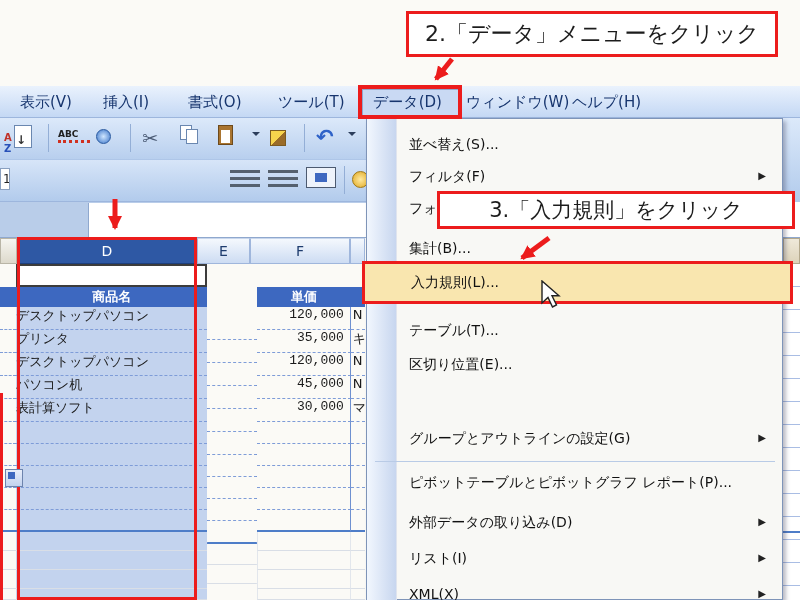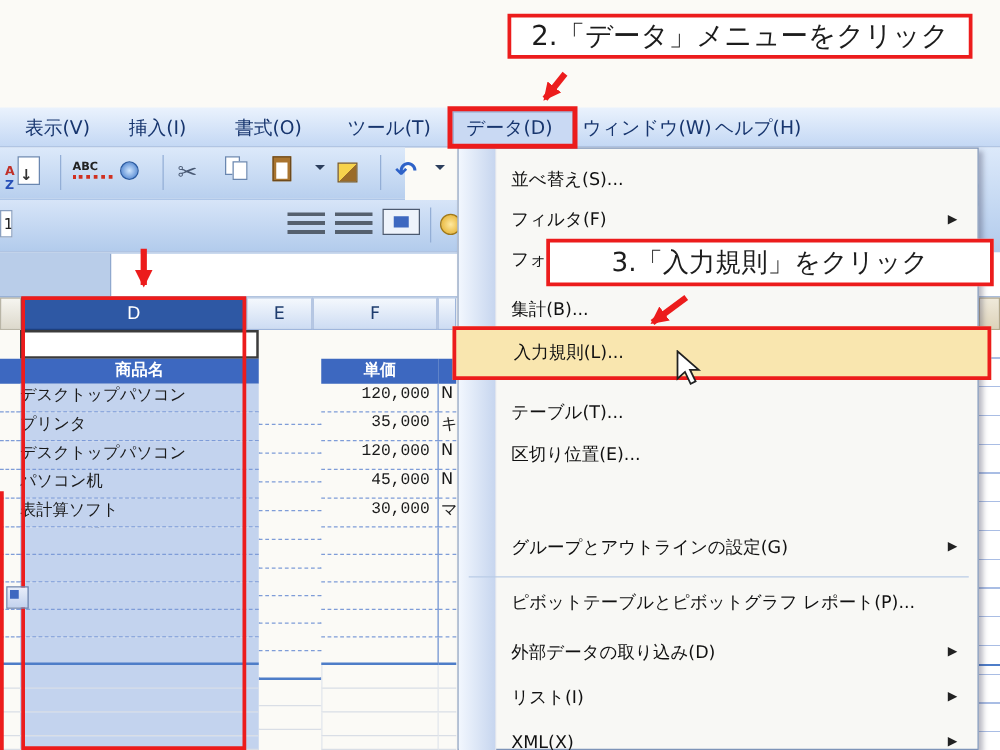--- a/index.html
+++ b/index.html
@@ -5,21 +5,21 @@
   html,body{margin:0;padding:0;}
   *{box-sizing:border-box;font-family:"DejaVu Sans",sans-serif;}
   #stage{position:relative;width:800px;height:600px;background:#fbfaf6;overflow:hidden;}
   .abs{position:absolute;}
 
   
   #menubar{left:0;top:86px;width:800px;height:32px;
     background:linear-gradient(#eaf2fd,#c4d8f4);border-bottom:1px solid #9db6dd;}
   .mitem{position:absolute;top:0;height:32px;line-height:32px;font-size:15px;color:#17356e;white-space:nowrap;}
   #mi-data-bg{left:362px;top:3px;width:97px;height:28px;background:#c9d9f3;border:1px solid #8fa8ce;}
-  #toolbar1{left:0;top:118px;width:324px;height:42px;background:linear-gradient(#dce9fa,#b8cfee);border-bottom:1px solid #aec6e8;}
+  #toolbar1{left:0;top:118px;width:396px;height:42px;background:linear-gradient(#dce9fa,#b8cfee);border-bottom:1px solid #aec6e8;}
   #toolbar2{left:0;top:160px;width:366px;height:42px;background:linear-gradient(#d7e5f8,#b2cbec);border-bottom:1px solid #9db6dd;}
   .sep{position:absolute;top:6px;width:1px;height:28px;background:#93aed6;}
   .ticon{position:absolute;top:7px;width:26px;height:26px;}
   .doc{background:#fff;border:1px solid #6a87b0;width:18px;height:23px;}
   .abc{font-size:9px;font-weight:bold;color:#222;border-bottom:3px dotted #d03020;padding-bottom:1px;line-height:10px;margin-top:4px;}
   .glyph{font-size:19px;color:#4a5a74;line-height:26px;}
   .undo{color:#2e62c8;font-weight:bold;font-size:21px;line-height:24px;}
   .dd{position:absolute;top:14px;width:0;height:0;border:4px solid transparent;border-top-color:#2c3e5c;}
   .bars{width:30px;height:20px;margin-top:3px;background:repeating-linear-gradient(#55606e 0 3px,transparent 3px 7px);}
   .merge{width:30px;height:21px;border:1px solid #4c5a70;background:#eef3fb;}
@@ -97,21 +97,21 @@
   #pv-icon div{width:7px;height:7px;background:#3e68c0;margin:2px;}
 
   
   #hl-item{left:362px;top:261px;width:431px;height:43px;background:#f9e6af;z-index:20;
     line-height:37px;font-size:14px;color:#111;padding-left:46px;white-space:nowrap;}
 
   
   .callout{background:#fff;z-index:22;color:#1c1c1c;display:flex;align-items:center;justify-content:center;
     white-space:nowrap;overflow:hidden;}
   #co1{left:28px;top:151px;width:196px;height:46px;font-size:22px;}
-  #co2{left:406px;top:11px;width:372px;height:36px;font-size:22px;}
+  #co2{left:406px;top:11px;width:372px;height:46px;font-size:22px;}
   #co3{left:437px;top:191px;width:358px;height:38px;font-size:21px;}
 
   #arrows{left:0;top:0;z-index:24;pointer-events:none;}
   #cursor{left:540px;top:280px;z-index:30;pointer-events:none;}
 </style>
 </head>
 <body>
 
 <div id="stage">
 

